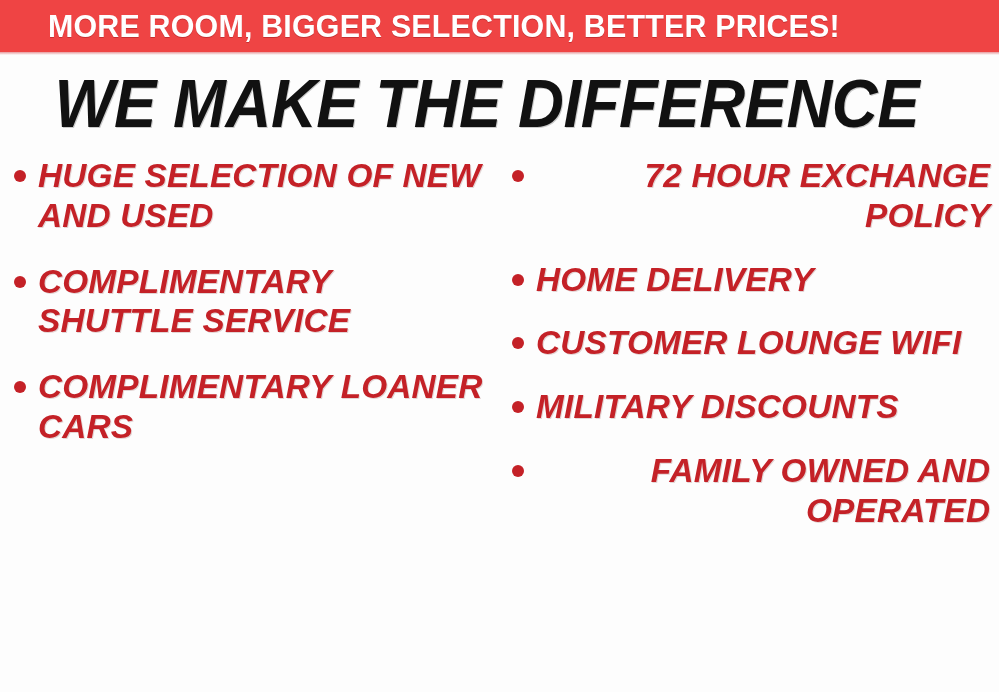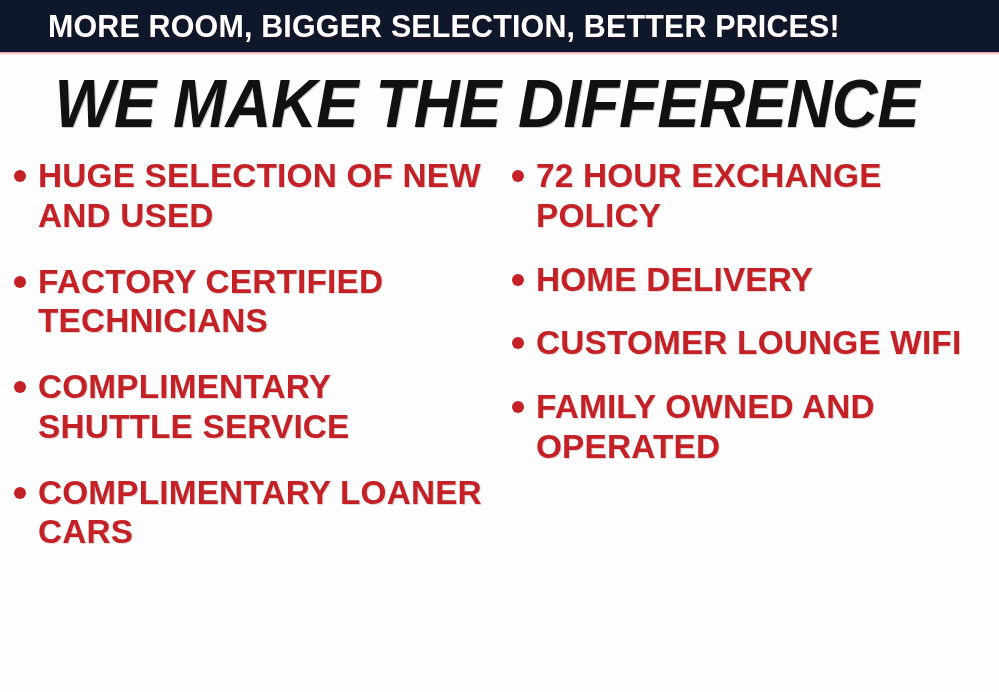--- a/index.html
+++ b/index.html
@@ -22,21 +22,21 @@
     background: #fdfdfd;
   }
 
   
   .banner {
     position: absolute;
     left: 0;
     top: 0;
     width: 999px;
     height: 52px;
-    background: #0f172a;
+    background: #ef4444;
     display: flex;
     align-items: center;
     box-sizing: border-box;
     padding-left: 48px;
   }
   .banner-text {
     color: #ffffff;
     font-family: "Liberation Sans", sans-serif;
     font-weight: bold;
     font-size: 32px;
@@ -79,27 +79,28 @@
   }
 
   
   .columns {
     position: absolute;
     left: 0;
     top: 156px;
     width: 999px;
     height: 536px;
     display: flex;
+    font-style: italic;
   }
   .col {
     box-sizing: border-box;
     width: 50%;
   }
   .col-left  { padding-left: 14px;  padding-right: 6px; }
-  .col-right { padding-left: 12px;  padding-right: 16px; }
+  .col-right { padding-left: 12px;  padding-right: 0; text-align: right; }
 
   .bullet-item {
     display: flex;
     align-items: flex-start;
     margin-bottom: 26px;
   }
   .col-right .bullet-item { margin-bottom: 24px; }
 
   .bullet-dot {
     flex: 0 0 auto;
@@ -139,24 +140,20 @@
   <div class="columns">
 
     <div class="col col-left">
 
       <div class="bullet-item">
         <span class="bullet-dot"></span>
         <span class="bullet-label">HUGE SELECTION OF NEW AND USED</span>
       </div>
 
 
-      <div class="bullet-item">
-        <span class="bullet-dot"></span>
-        <span class="bullet-label">FACTORY CERTIFIED TECHNICIANS</span>
-      </div>
 
       <div class="bullet-item">
         <span class="bullet-dot"></span>
         <span class="bullet-label">COMPLIMENTARY SHUTTLE SERVICE</span>
       </div>
 
       <div class="bullet-item">
         <span class="bullet-dot"></span>
         <span class="bullet-label">COMPLIMENTARY LOANER CARS</span>
       </div>
@@ -173,20 +170,24 @@
       <div class="bullet-item">
         <span class="bullet-dot"></span>
         <span class="bullet-label">HOME DELIVERY</span>
       </div>
 
       <div class="bullet-item">
         <span class="bullet-dot"></span>
         <span class="bullet-label">CUSTOMER LOUNGE WIFI</span>
       </div>
 
+      <div class="bullet-item">
+        <span class="bullet-dot"></span>
+        <span class="bullet-label">MILITARY DISCOUNTS</span>
+      </div>
 
       <div class="bullet-item">
         <span class="bullet-dot"></span>
         <span class="bullet-label">FAMILY OWNED AND OPERATED</span>
       </div>
 
 
     </div>
 
   </div>

